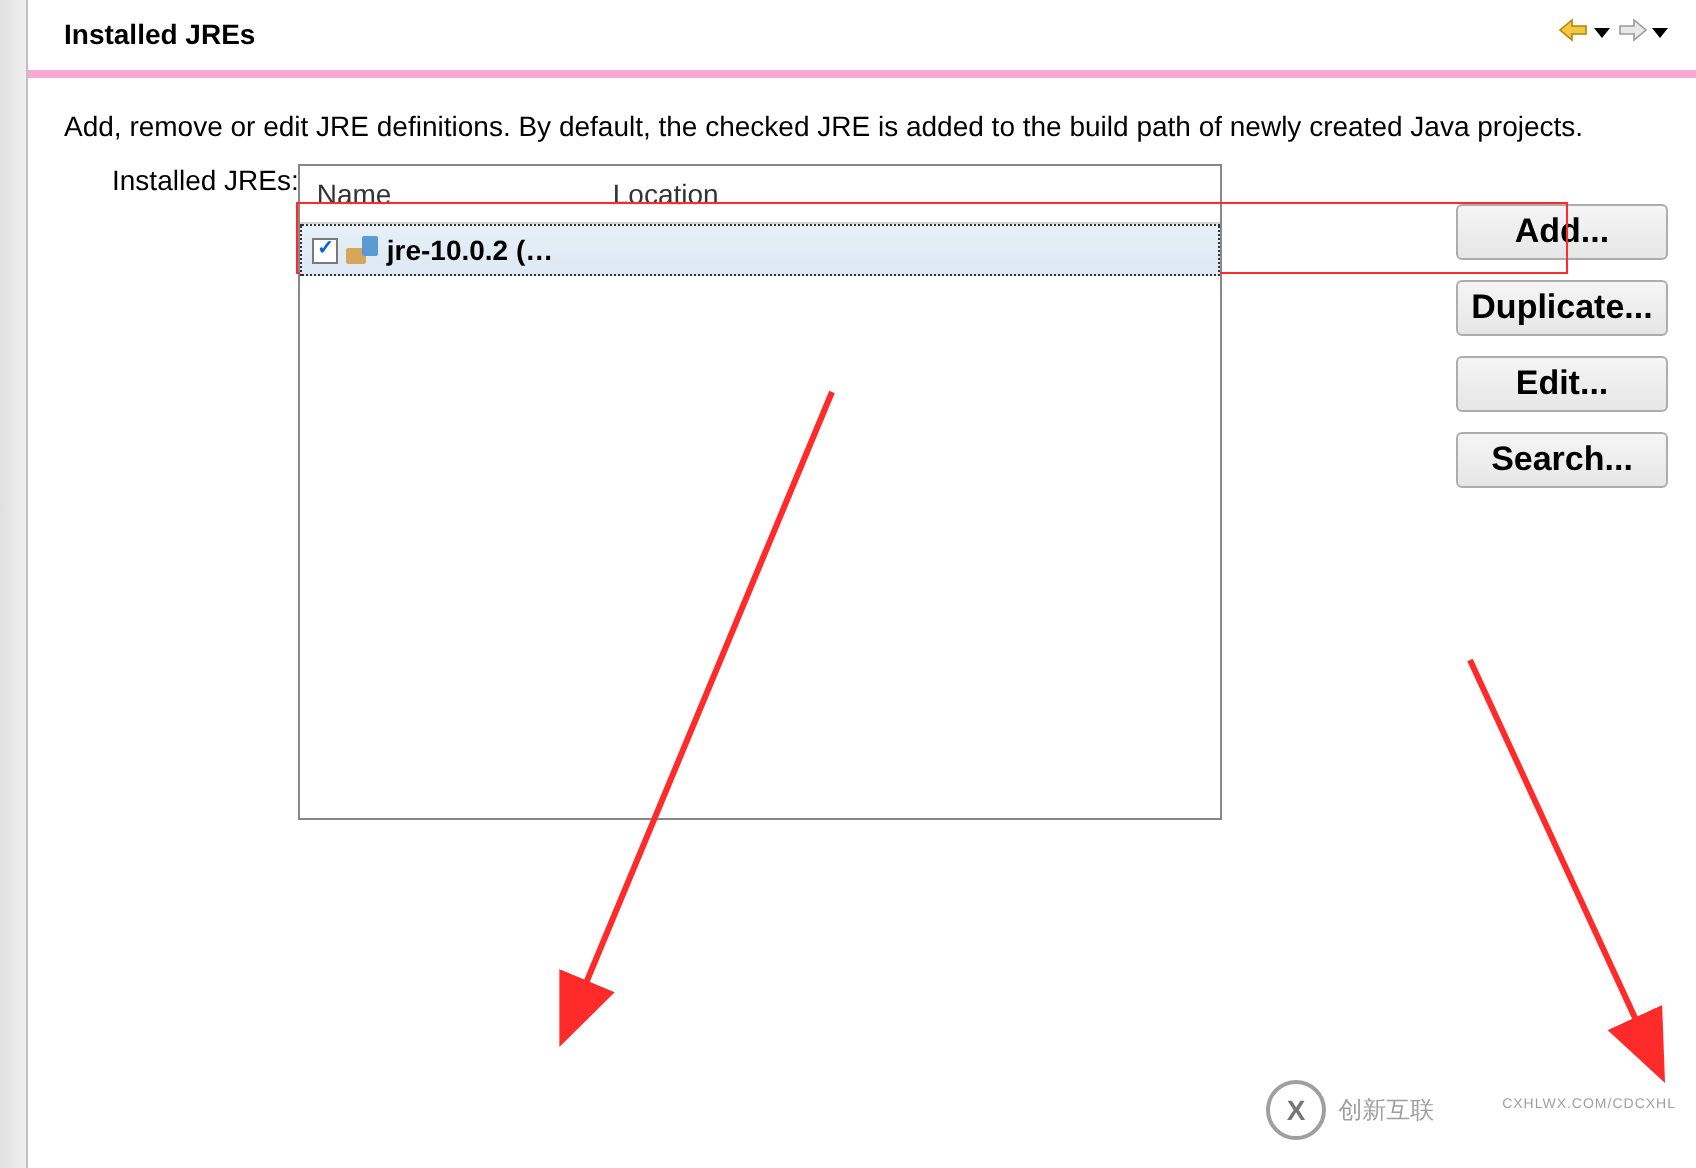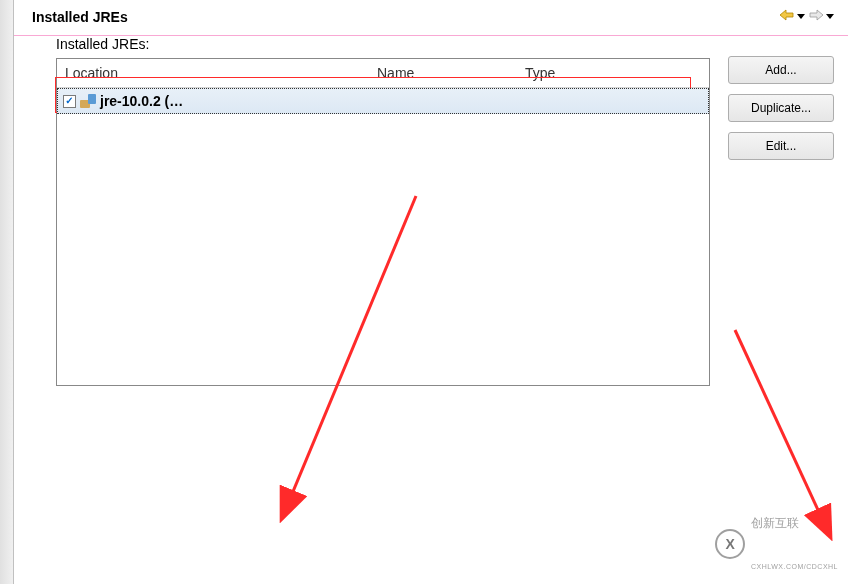--- a/index.html
+++ b/index.html
@@ -27,21 +27,21 @@
     flex: 1;
     display: flex;
     flex-direction: column;
     padding: 0;
   }
   .header {
     display: flex;
     align-items: center;
     justify-content: space-between;
     padding: 8px 14px 10px 18px;
-    border-bottom: 1px solid #f9a8d4;
+    border-bottom: 4px solid #f9a8d4;
     background: #fff;
   }
   .header-title {
     font-weight: bold;
     font-size: 14px;
   }
   .nav-arrows {
     display: flex;
     gap: 2px;
     align-items: center;
@@ -65,21 +65,21 @@
   }
   .content {
     display: flex;
     padding: 0 14px 0 42px;
     gap: 18px;
     flex: 1;
   }
   .table-side {
     flex: 1;
     display: flex;
-    flex-direction: column;
+    flex-direction: row;
   }
   .table-label {
     font-size: 14px;
     margin-bottom: 6px;
   }
   .table-wrap {
     border: 1px solid #888;
     background: #fff;
     height: 328px;
     position: relative;
@@ -166,25 +166,26 @@
     display: flex;
     flex-direction: column;
     gap: 10px;
     padding-top: 20px;
   }
   .btn {
     height: 28px;
     border: 1px solid #adadad;
     background: linear-gradient(#f5f5f5, #e6e6e6);
     border-radius: 3px;
-    font-size: 12px;
+    font-size: 17px;
     cursor: pointer;
     display: flex;
     align-items: center;
     justify-content: center;
+    font-weight: bold;
   }
   .annot-svg {
     position: absolute;
     top: 0; left: 0;
     pointer-events: none;
   }
   .watermark {
     position: absolute;
     right: 10px;
     bottom: 14px;
@@ -198,21 +199,21 @@
     border: 2px solid #888;
     border-radius: 50%;
     display: flex;
     align-items: center;
     justify-content: center;
     color: #555;
     font-weight: bold;
     font-size: 14px;
   }
   .wm-text {
-    display:flex; flex-direction:column; line-height:1;
+    display:flex; flex-direction:row; line-height:1;
     font-size:12px; color:#888;gap:34px;
   }
   .wm-text .sub { font-size:7px; letter-spacing:0.5px; }
 </style>
 </head>
 <body>
 
 <div class="outer">
   <div class="left-gutter"></div>
   <div class="main">
@@ -231,49 +232,50 @@
           <span class="arrow-right">
             <svg viewBox="0 0 18 14">
                 <path d="M10 2 L16 7 L10 12 L10 9 L3 9 L3 5 L10 5 Z" fill="#e8e8e8" stroke="#999" stroke-width="0.8"></path>
               </svg>
           </span>
           <span class="dropdown-tri"></span>
         </span>
       </div>
     </div>
 
+    <div class="desc">Add, remove or edit JRE definitions. By default, the checked JRE is added to the build path of newly created Java projects.</div>
 
     <div class="content">
       <div class="table-side">
         <div class="table-label">Installed JREs:</div>
         <div class="table-wrap">
           <div class="highlight-box" style="left:-2px; top:18px; width:636px; height:36px;"></div>
           <div class="thead">
+            <div class="col col-name">Name</div>
             <div class="col col-loc">Location</div>
-            <div class="col col-name">Name</div>
-            <div class="col col-type">Type</div>
           </div>
           <div class="rows" id="rows">
               <div class="row selected">
                 <div class="cell name">
                   <span class="chk">✓</span>
                   <span class="jre-icon"></span>
                   <span>jre-10.0.2 (…</span>
                 </div>
               </div>
               <div class="row">
               </div>
             </div>
         </div>
       </div>
 
       <div class="btn-side">
         <div class="btn">Add...</div>
         <div class="btn">Duplicate...</div>
         <div class="btn">Edit...</div>
+        <div class="btn">Search...</div>
       </div>
     </div>
   </div>
 </div>
 
 <svg class="annot-svg" width="848" height="584">
   <defs>
     <marker id="ah" markerWidth="12" markerHeight="10" refX="10" refY="5" orient="auto">
       <path d="M0,0 L12,5 L0,10 Z" fill="#ff2a2a"></path>
     </marker>

